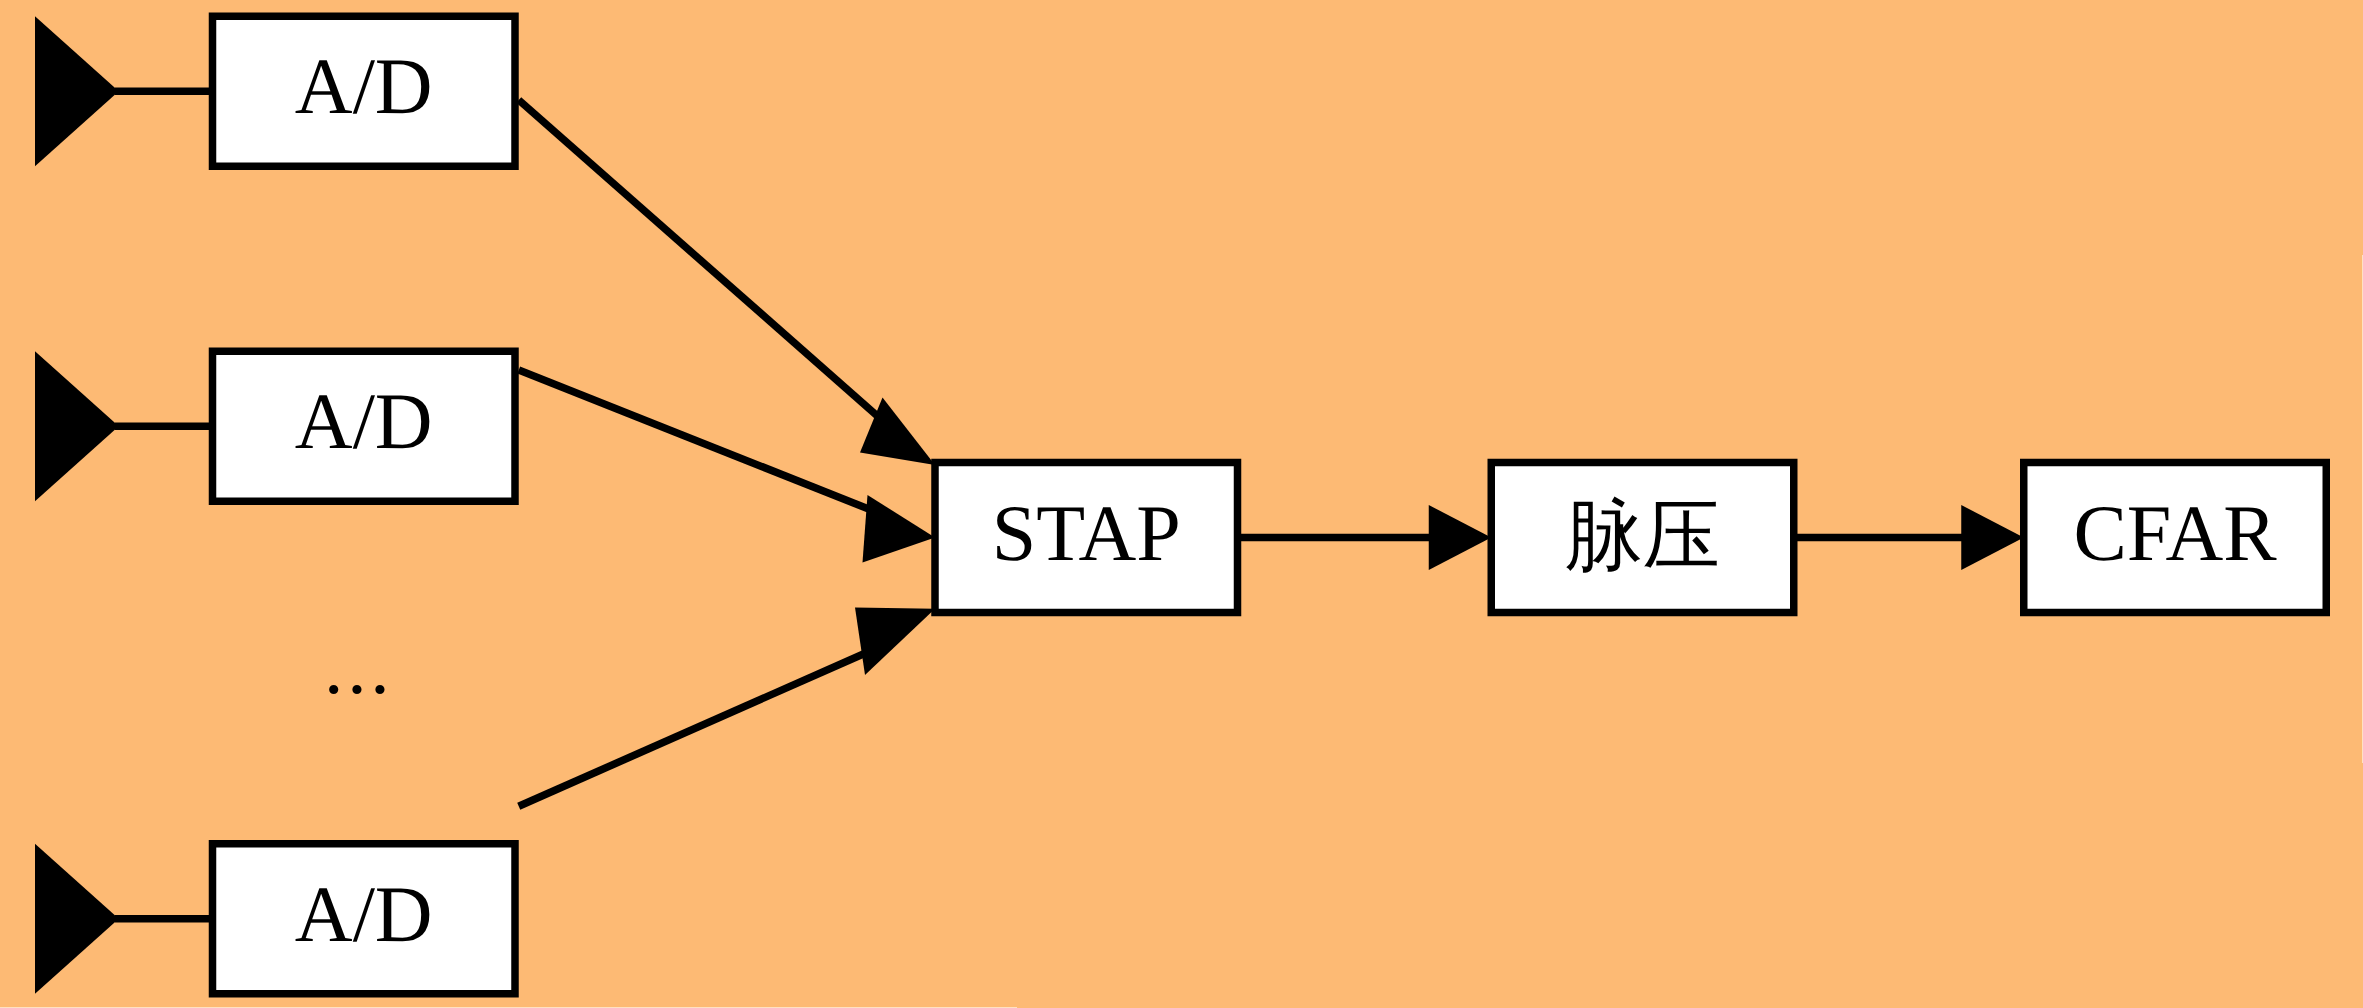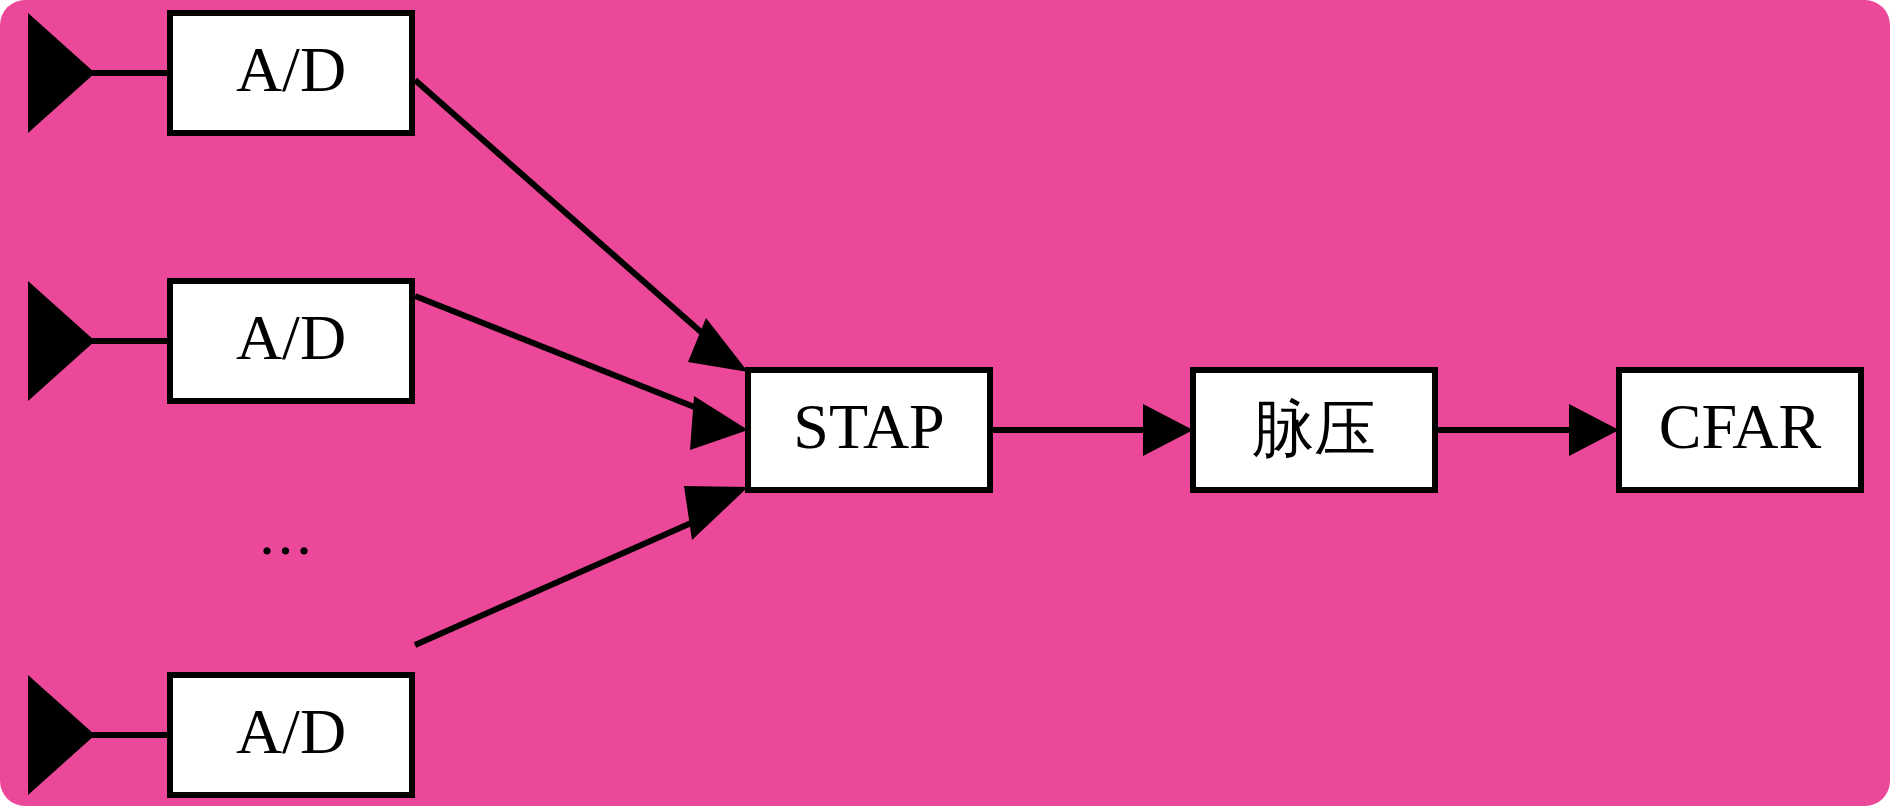--- a/index.html
+++ b/index.html
@@ -8,23 +8,22 @@
     padding: 0;
     background: #ffffff;
   }
   body {
     font-family: "Liberation Serif", "DejaVu Serif", serif;
   }
   #canvas {
     position: relative;
     width: 1890px;
     height: 806px;
-    background: #ec4899;
+    background: #fdba74;
     overflow: hidden;
-    border-radius: 25px;
   }
   #diagram-svg {
     position: absolute;
     left: 0;
     top: 0;
     width: 1890px;
     height: 806px;
     display: block;
   }
   .box-label {

